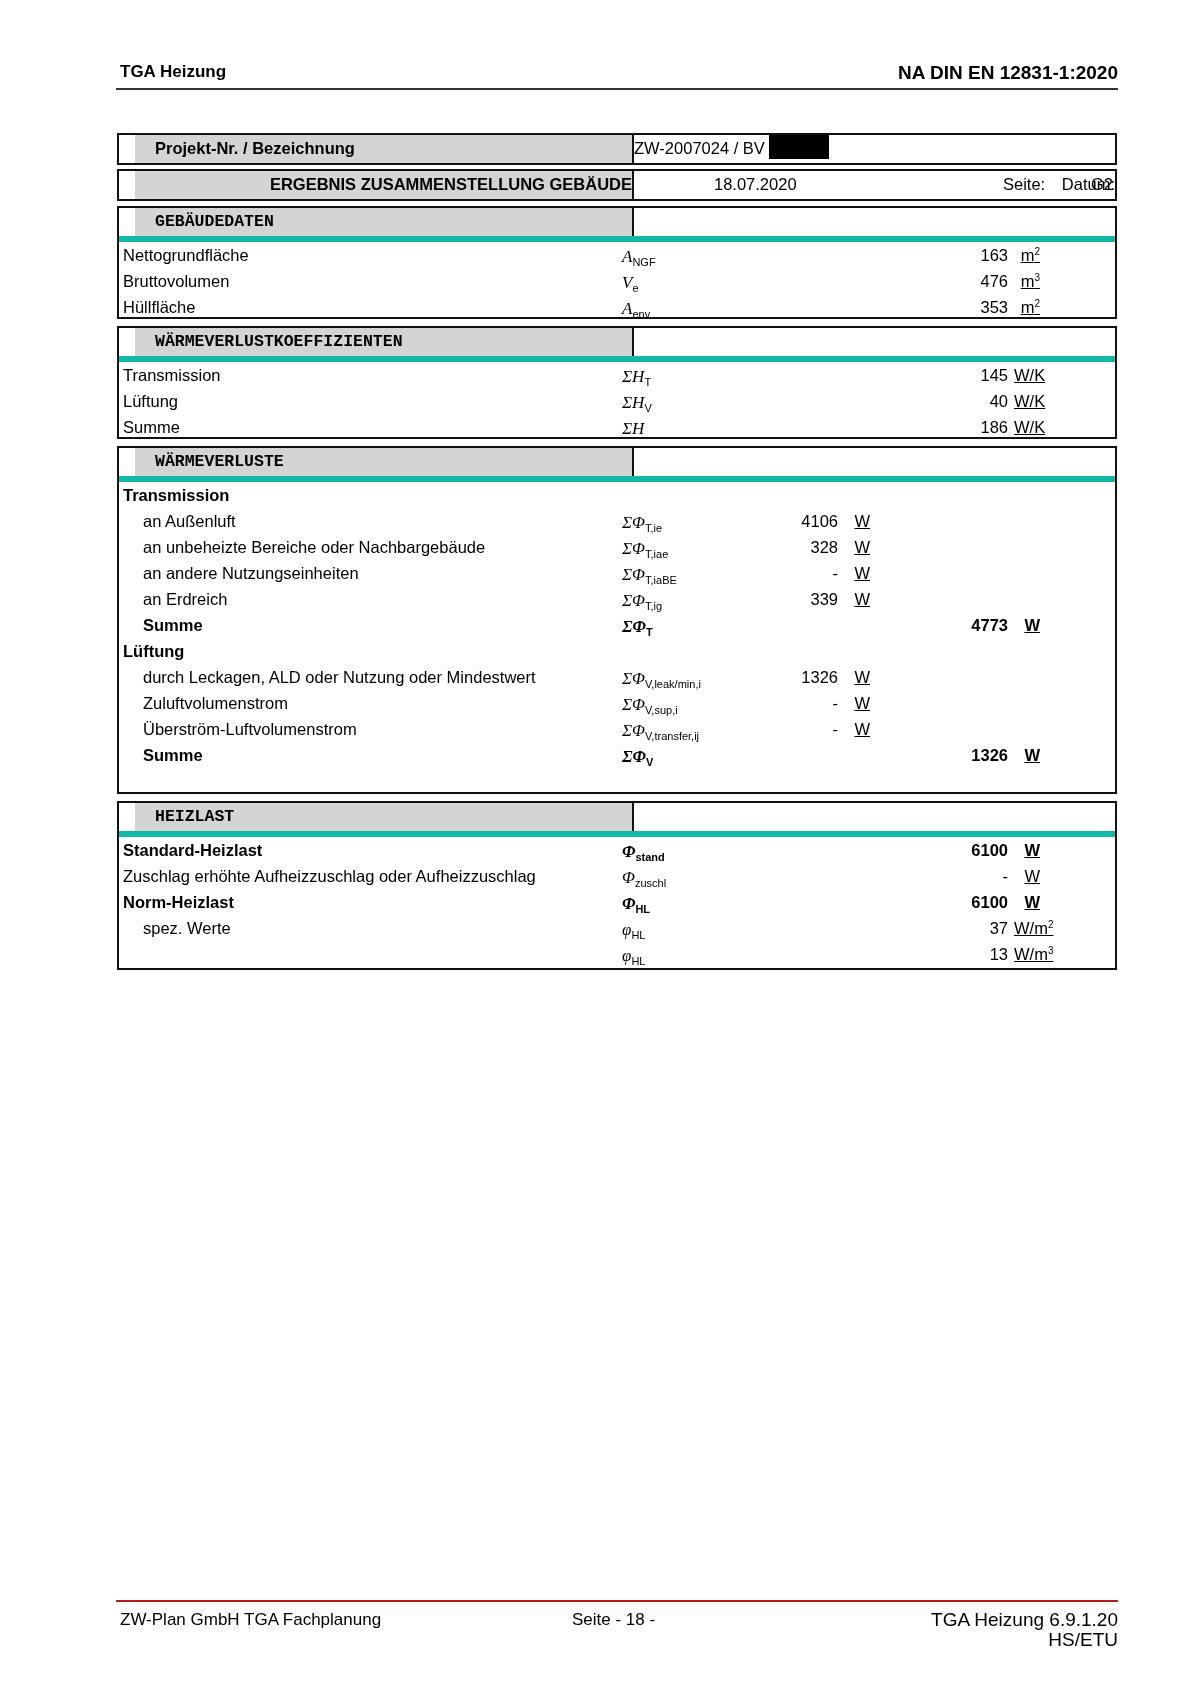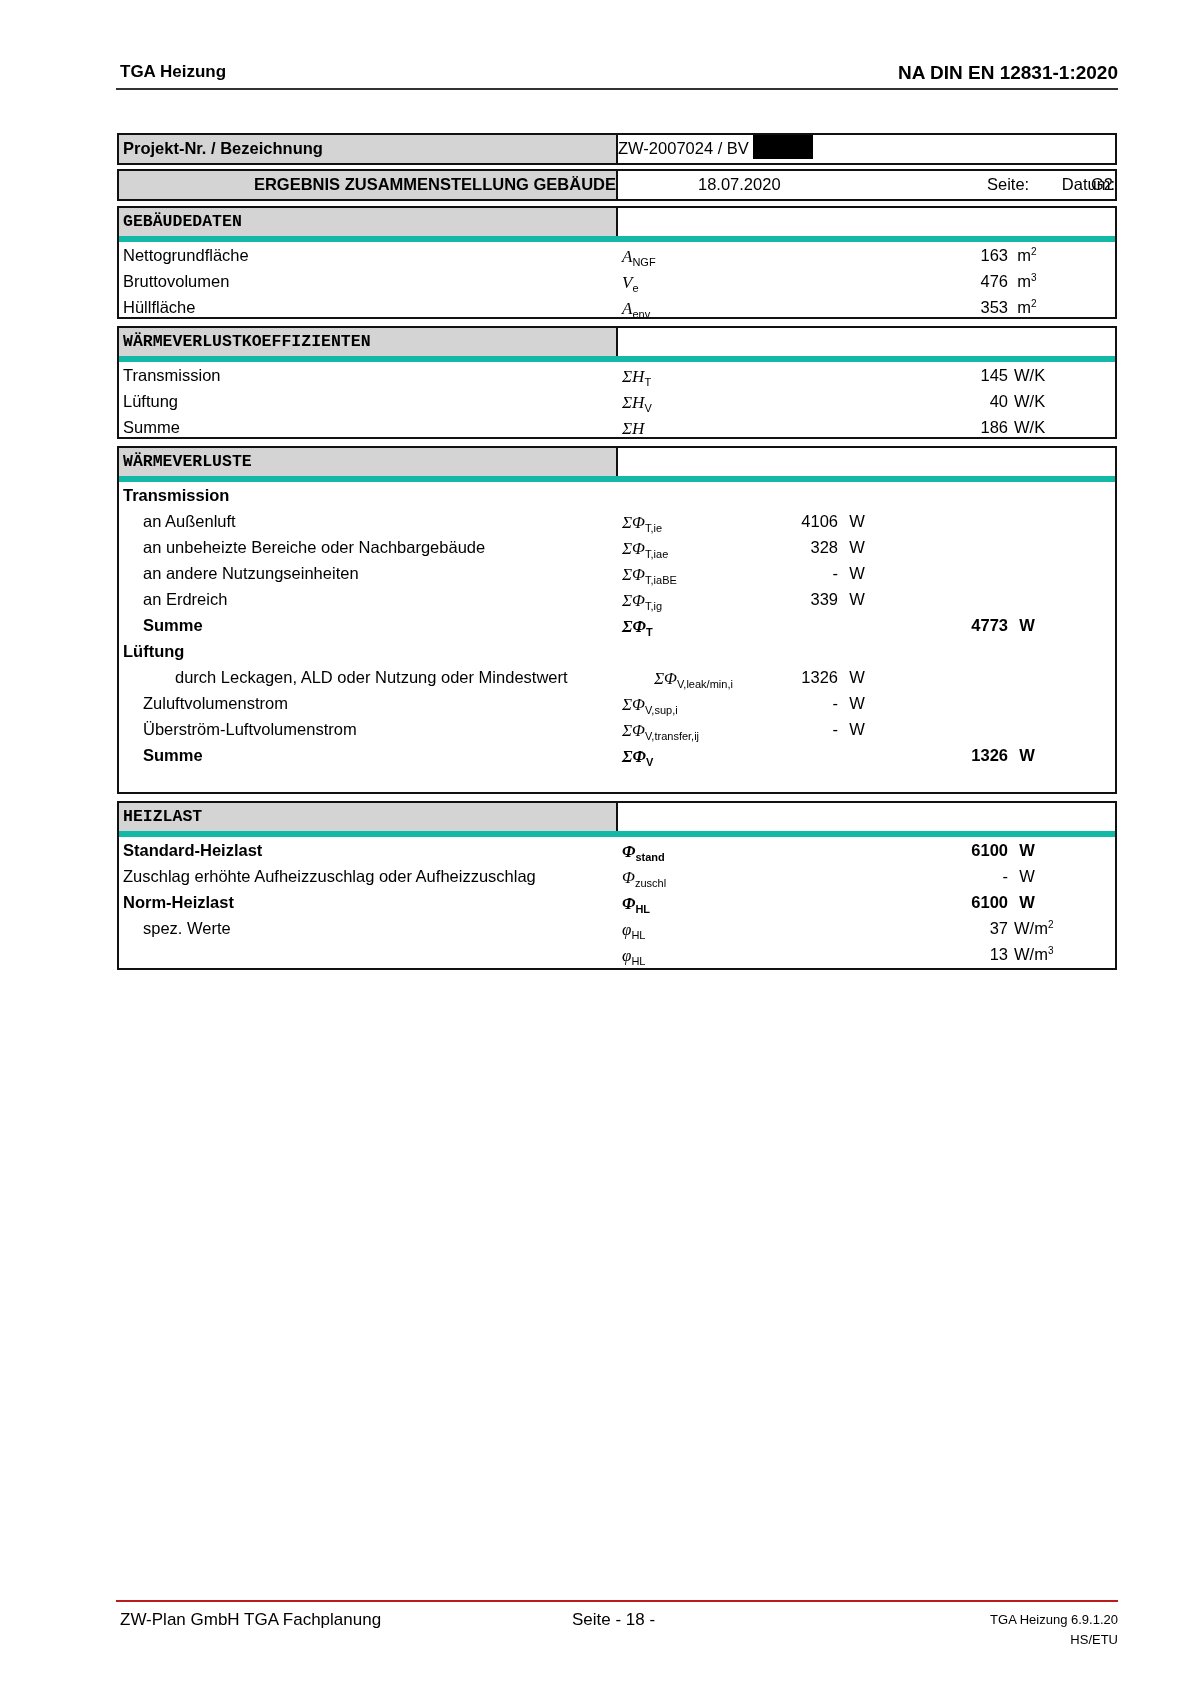--- a/index.html
+++ b/index.html
@@ -3,43 +3,43 @@
 <meta charset="utf-8">
 <style>
   html, body { margin: 0; padding: 0; background: #ffffff; }
   body { width: 1202px; height: 1700px; position: relative; font-family: "Liberation Sans", sans-serif; color: #000; }
   .page-header { position: absolute; left: 116px; top: 60px; width: 1002px; height: 28px; border-bottom: 2px solid #333; }
   .page-header .left { position: absolute; left: 4px; top: 2px; font-weight: bold; font-size: 17px; }
   .page-header .right { position: absolute; right: 0; top: 2px; font-weight: bold; font-size: 19px; }
 
   .box { position: absolute; left: 117px; width: 1000px; border: 2px solid #111; box-sizing: border-box; }
   .hdr { display: flex; height: 28px; }
-  .hdr .l { width: 499px; background: #d4d4d4; border-right: 2px solid #111; box-sizing: border-box; padding-left: 4px; font-weight: bold; font-size: 16.5px; line-height: 27px; }
+  .hdr .l { width: 499px; background: #d4d4d4; border-right: 2px solid #111; box-sizing: border-box; padding-left: 20px; font-weight: bold; font-size: 16.5px; line-height: 27px; margin-left: 16px; }
   .hdr .r { flex: 1; background: #fff; position: relative; font-size: 16.5px; line-height: 27px; }
   .hdr.sep { border-bottom: 6px solid #14b8a6; font-family: Liberation Mono, monospace; }
 
   .row { position: relative; height: 27.5px; font-size: 16.5px; }
   .row .lbl { position: absolute; left: 4px; top: 4px; }
   .row .lbl.ind { left: 24px; }
   .row .lbl.b { font-weight: bold; }
   .row .sym { position: absolute; left: 503px; top: 5px; font-family: "Liberation Serif", serif; font-style: italic; font-size: 17px; }
   .row .sym sub { font-family: Liberation Sans, sans-serif; font-style: normal; font-size: 11px; vertical-align: -4px; }
   .row .sym.b { font-weight: bold; }
   .row .v1 { position: absolute; right: 245px; top: 4px; text-align: right; }
   .row .v2 { position: absolute; right: 75px; top: 4px; text-align: right; }
   .row .v2.b, .row .v1.b { font-weight: bold; }
-  .row .u { display: inline-block; width: 26px; text-align: center; padding-left: 6px; }
+  .row .u { display: inline-block; width: 26px; text-align: right; padding-left: 6px; text-decoration: underline; }
   .row .u sup { font-size: 10px; vertical-align: 6px; }
 
   .redact { position: absolute; left: 135px; top: 0; width: 60px; height: 24px; background: #000; }
 
   .footer { position: absolute; left: 116px; top: 1600px; width: 1002px; border-top: 2px solid #b91c1c; }
   .footer .fl { position: absolute; left: 4px; top: 8px; font-size: 17px; }
   .footer .fc { position: absolute; left: 456px; top: 8px; font-size: 17px; }
-  .footer .fr { position: absolute; right: 0; top: 8px; font-size: 13px; text-align: right; line-height: 20px; }
+  .footer .fr { position: absolute; right: 0; top: 8px; font-size: 19px; text-align: right; line-height: 20px; }
 </style>
 </head>
 <body>
 
 <div class="page-header">
   <span class="left">TGA Heizung</span>
   <span class="right">NA DIN EN 12831-1:2020</span>
 </div>
 
 <div class="box" style="top:133px;">
@@ -144,21 +144,21 @@
       <div class="row" style="height: 26px;">
         <span class="lbl ind b">Summe</span>
         <span class="sym b"><span>ΣΦ</span><sub style="font-weight: bold;">T</sub></span>
         <span class="v2 b"><span>4773</span><span class="u"><span>W</span></span></span>
       </div>
     </div>
   <div class="row" style="height: 26px;">
       <span class="lbl b">Lüftung</span>
     </div>
   <div id="luef-rows">
-      <div class="row" style="height: 26px; margin-left: 32px;">
+      <div class="row" style="height: 26px;">
         <span class="lbl ind">durch Leckagen, ALD oder Nutzung oder Mindestwert</span>
         <span class="sym"><span>ΣΦ</span><sub>V,leak/min,i</sub></span>
         <span class="v1"><span>1326</span><span class="u"><span>W</span></span></span>
       </div>
       <div class="row" style="height: 26px;">
         <span class="lbl ind">Zuluftvolumenstrom</span>
         <span class="sym"><span>ΣΦ</span><sub>V,sup,i</sub></span>
         <span class="v1"><span>-</span><span class="u"><span>W</span></span></span>
       </div>
       <div class="row" style="height: 26px;">

